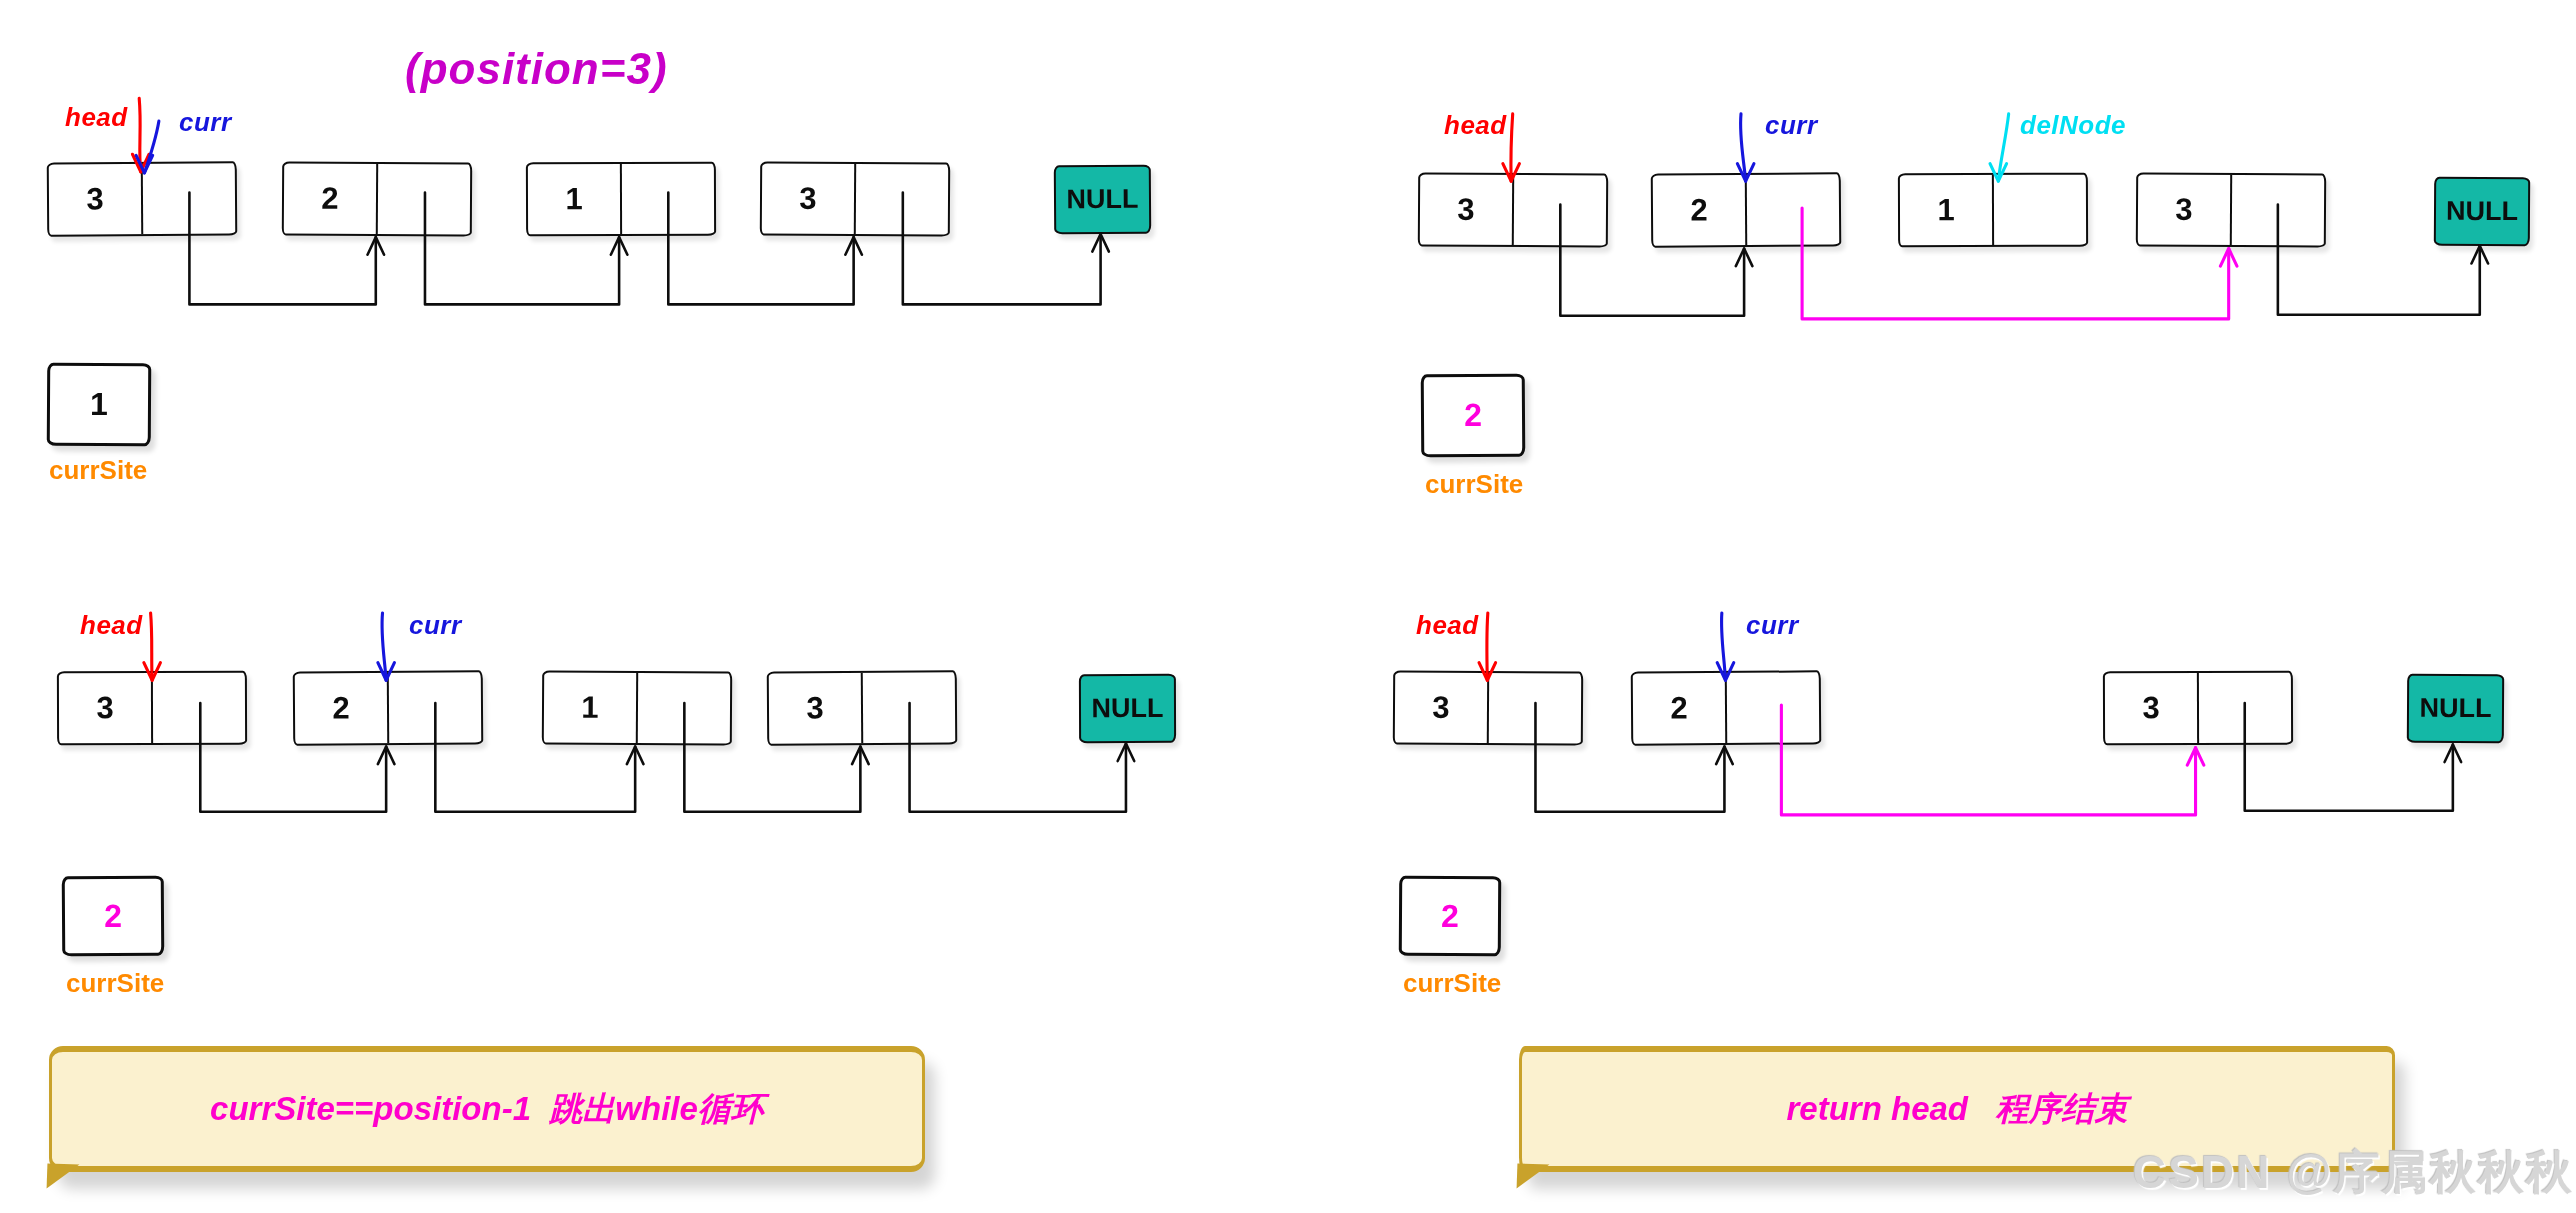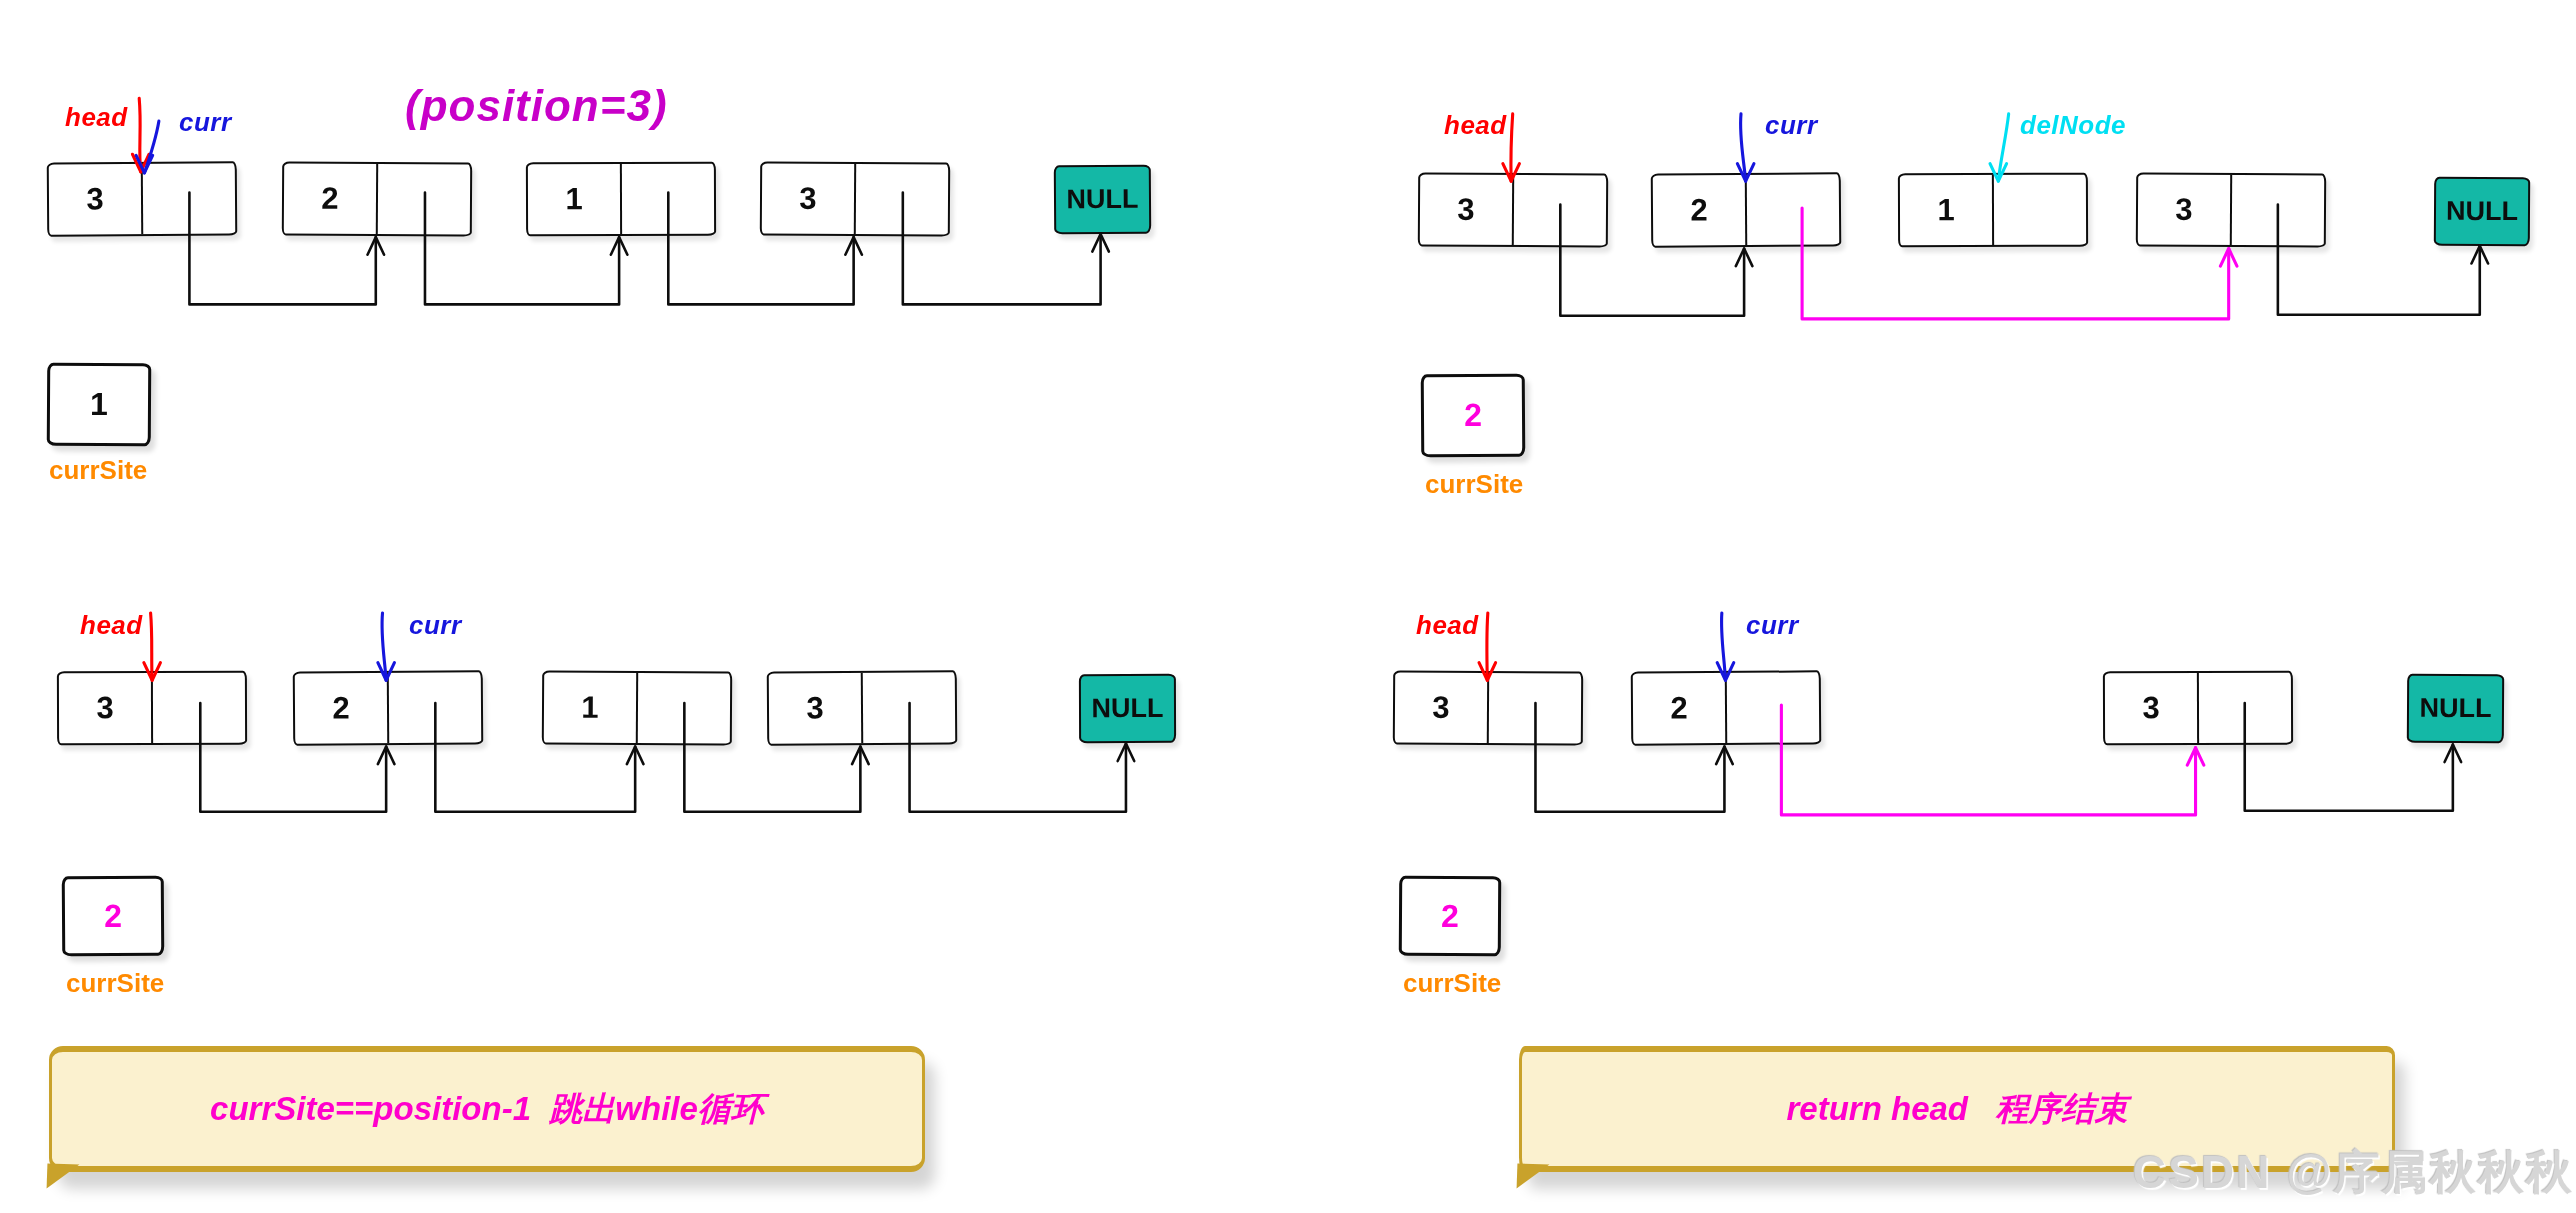--- a/index.html
+++ b/index.html
@@ -21,21 +21,21 @@
   
   .csbox{position:absolute;width:98px;height:77px;background:#fff;border:3.1px solid var(--c-black);
          border-radius:6.2px 8.3px 6.2px 9.3px/8.3px 6.2px 9.3px 6.2px;display:flex;align-items:center;
          justify-content:center;font-size:32px;font-weight:700;
          box-shadow:4.7px 5.7px 5.2px rgba(0,0,0,.13);}
   .cs-black{color:var(--c-black);} .cs-magenta{color:var(--c-currsite_value);}
   
   .plabel{position:absolute;font-weight:700;font-style:italic;font-size:26px;letter-spacing:0.5px;}
   .lab-head{color:var(--c-head);font-style:italic;} .lab-curr{color:var(--c-curr);} .lab-delnode{color:var(--c-delnode);}
   .cslabel{position:absolute;font-weight:700;font-size:26px;color:var(--c-currsite_label);}
-  .title{position:absolute;font-weight:700;font-style:italic;font-size:44px;color:var(--c-title);letter-spacing:1px;margin-top:37px;}
+  .title{position:absolute;font-weight:700;font-style:italic;font-size:44px;color:var(--c-title);letter-spacing:1px;}
   
   .note{position:absolute;width:870px;height:114px;background:var(--c-note_bg);
         border:3.1px solid var(--c-note_border);border-top-width:6.7px;border-bottom-width:6.7px;
         border-radius:6.2px 8.3px 7.3px 5.2px/13.5px 9.3px 11.4px 14.5px;display:flex;align-items:center;
         justify-content:center;box-shadow:9.3px 16.6px 13.5px rgba(0,0,0,.17);}
   .note::after{content:"";position:absolute;left:-5.2px;bottom:-23px;width:0;height:0;
         border-top:25px solid var(--c-note_border);border-right:32px solid transparent;transform:rotate(2deg);}
   .note .txt{font-weight:700;font-style:italic;font-size:33px;color:var(--c-caption);white-space:pre;}
   .watermark{position:absolute;right:2.1px;bottom:9.3px;font-size:46px;font-weight:700;z-index:9;
         color:var(--c-watermark);letter-spacing:2.1px;

